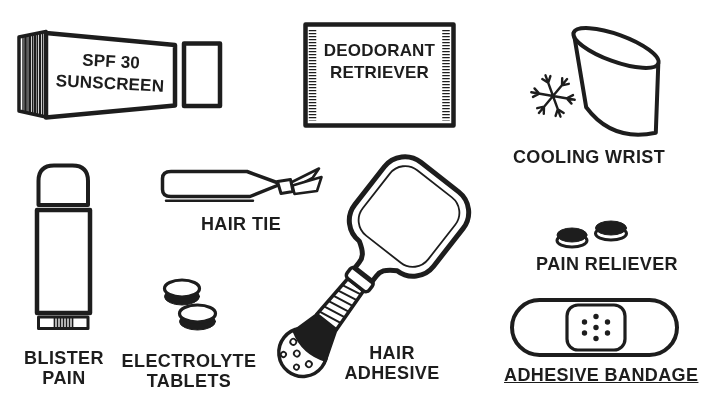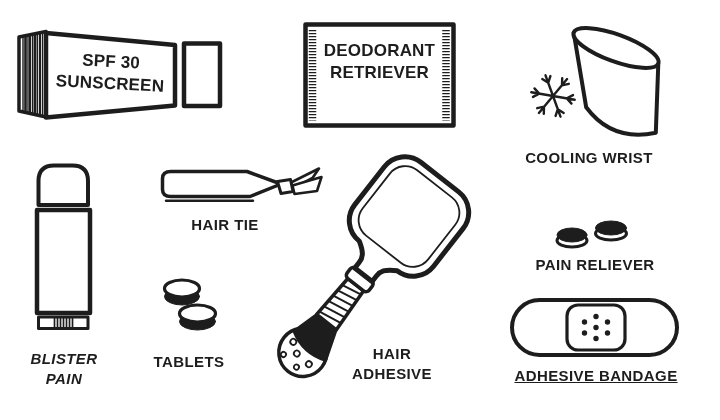--- a/index.html
+++ b/index.html
@@ -5,21 +5,21 @@
   :root { --background:#ffffff; --ink:#1d1d1d; }
   * { margin:0; padding:0; box-sizing:border-box; }
   body { background:#fff; font-family:"Liberation Sans", sans-serif; }
   .canvas {
     position:relative; width:720px; height:420px;
     background:var(--background); overflow:hidden;
   }
   svg.art { position:absolute; left:0; top:0; color:var(--ink); }
   .label {
     position:absolute; color:var(--ink); font-weight:700;
-    font-size:15px; line-height:19.5px; letter-spacing:0.4px;
+    font-size:18px; line-height:19.5px; letter-spacing:0.4px;
     text-align:center; white-space:nowrap;
     font-family:"Liberation Sans", sans-serif;
   }
   .in-icon { font-size:17px; line-height:22px; letter-spacing:0.2px; }
 </style>
 </head>
 <body>
 
 <div class="canvas">
 
@@ -148,33 +148,34 @@
 
   <div class="label in-icon" style="left:317px; top:40px; width:125px;">
     <div>DEODORANT</div>
     <div>RETRIEVER</div>
   </div>
 
   <div class="label" style="left:508px; top:148px; width:162px;">
     <div>COOLING WRIST</div>
   </div>
 
-  <div class="label" style="left:164px; top:215px; width:122px;">HAIR TIE</div>
+  <div class="label" style="left:180px; top:215px; width:122px;">HAIR TIE</div>
 
-  <div class="label" style="left:13px; top:349px; width:102px;font-style:italic;">
+  <div class="label" style="left:13px; top:349px; width:102px;">
     <div>BLISTER</div>
     <div>PAIN</div>
   </div>
 
   <div class="label" style="left:117px; top:352px; width:144px;">
+    <div>ELECTROLYTE</div>
     <div>TABLETS</div>
   </div>
 
   <div class="label" style="left:330px; top:344px; width:124px;">
     <div>HAIR</div>
     <div>ADHESIVE</div>
   </div>
 
-  <div class="label" style="left:512px; top:255px; width:166px;">PAIN RELIEVER</div>
+  <div class="label" style="left:512px; top:255px; width:166px;text-align:right;">PAIN RELIEVER</div>
 
   <div class="label" style="left:504px; top:366px; width:184px;text-decoration:underline;">ADHESIVE BANDAGE</div>
 
 </div>
 
 </body></html>

